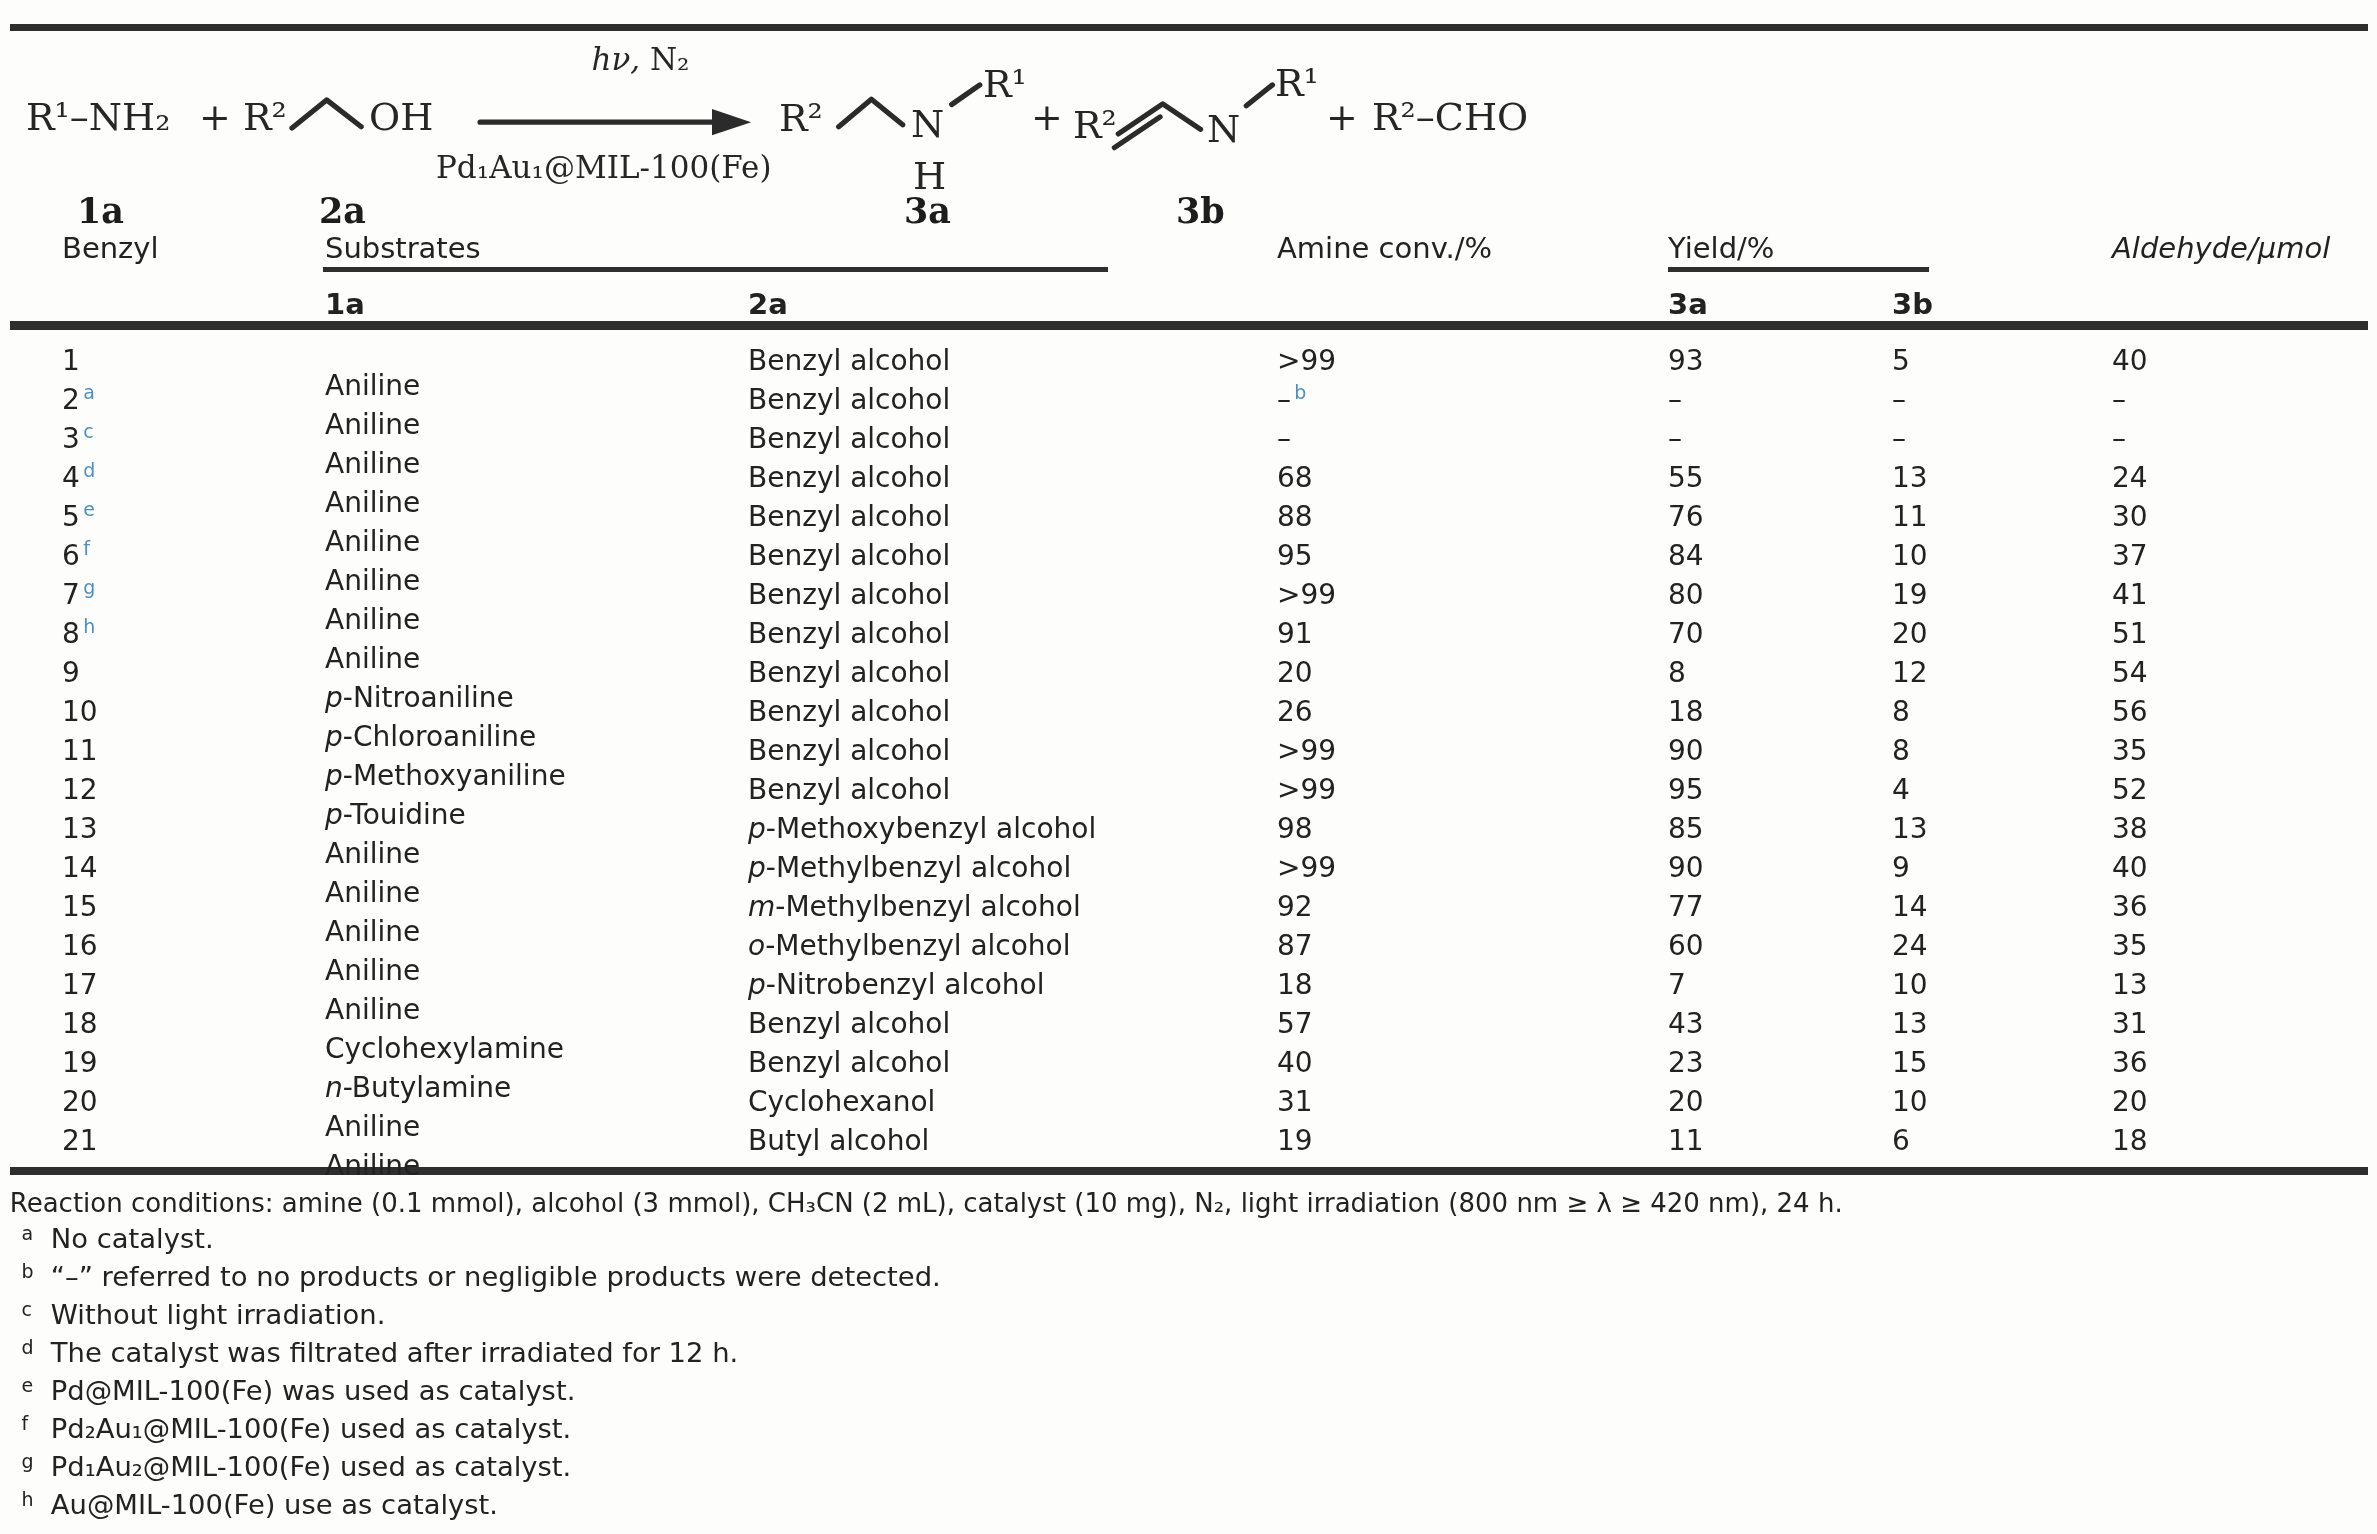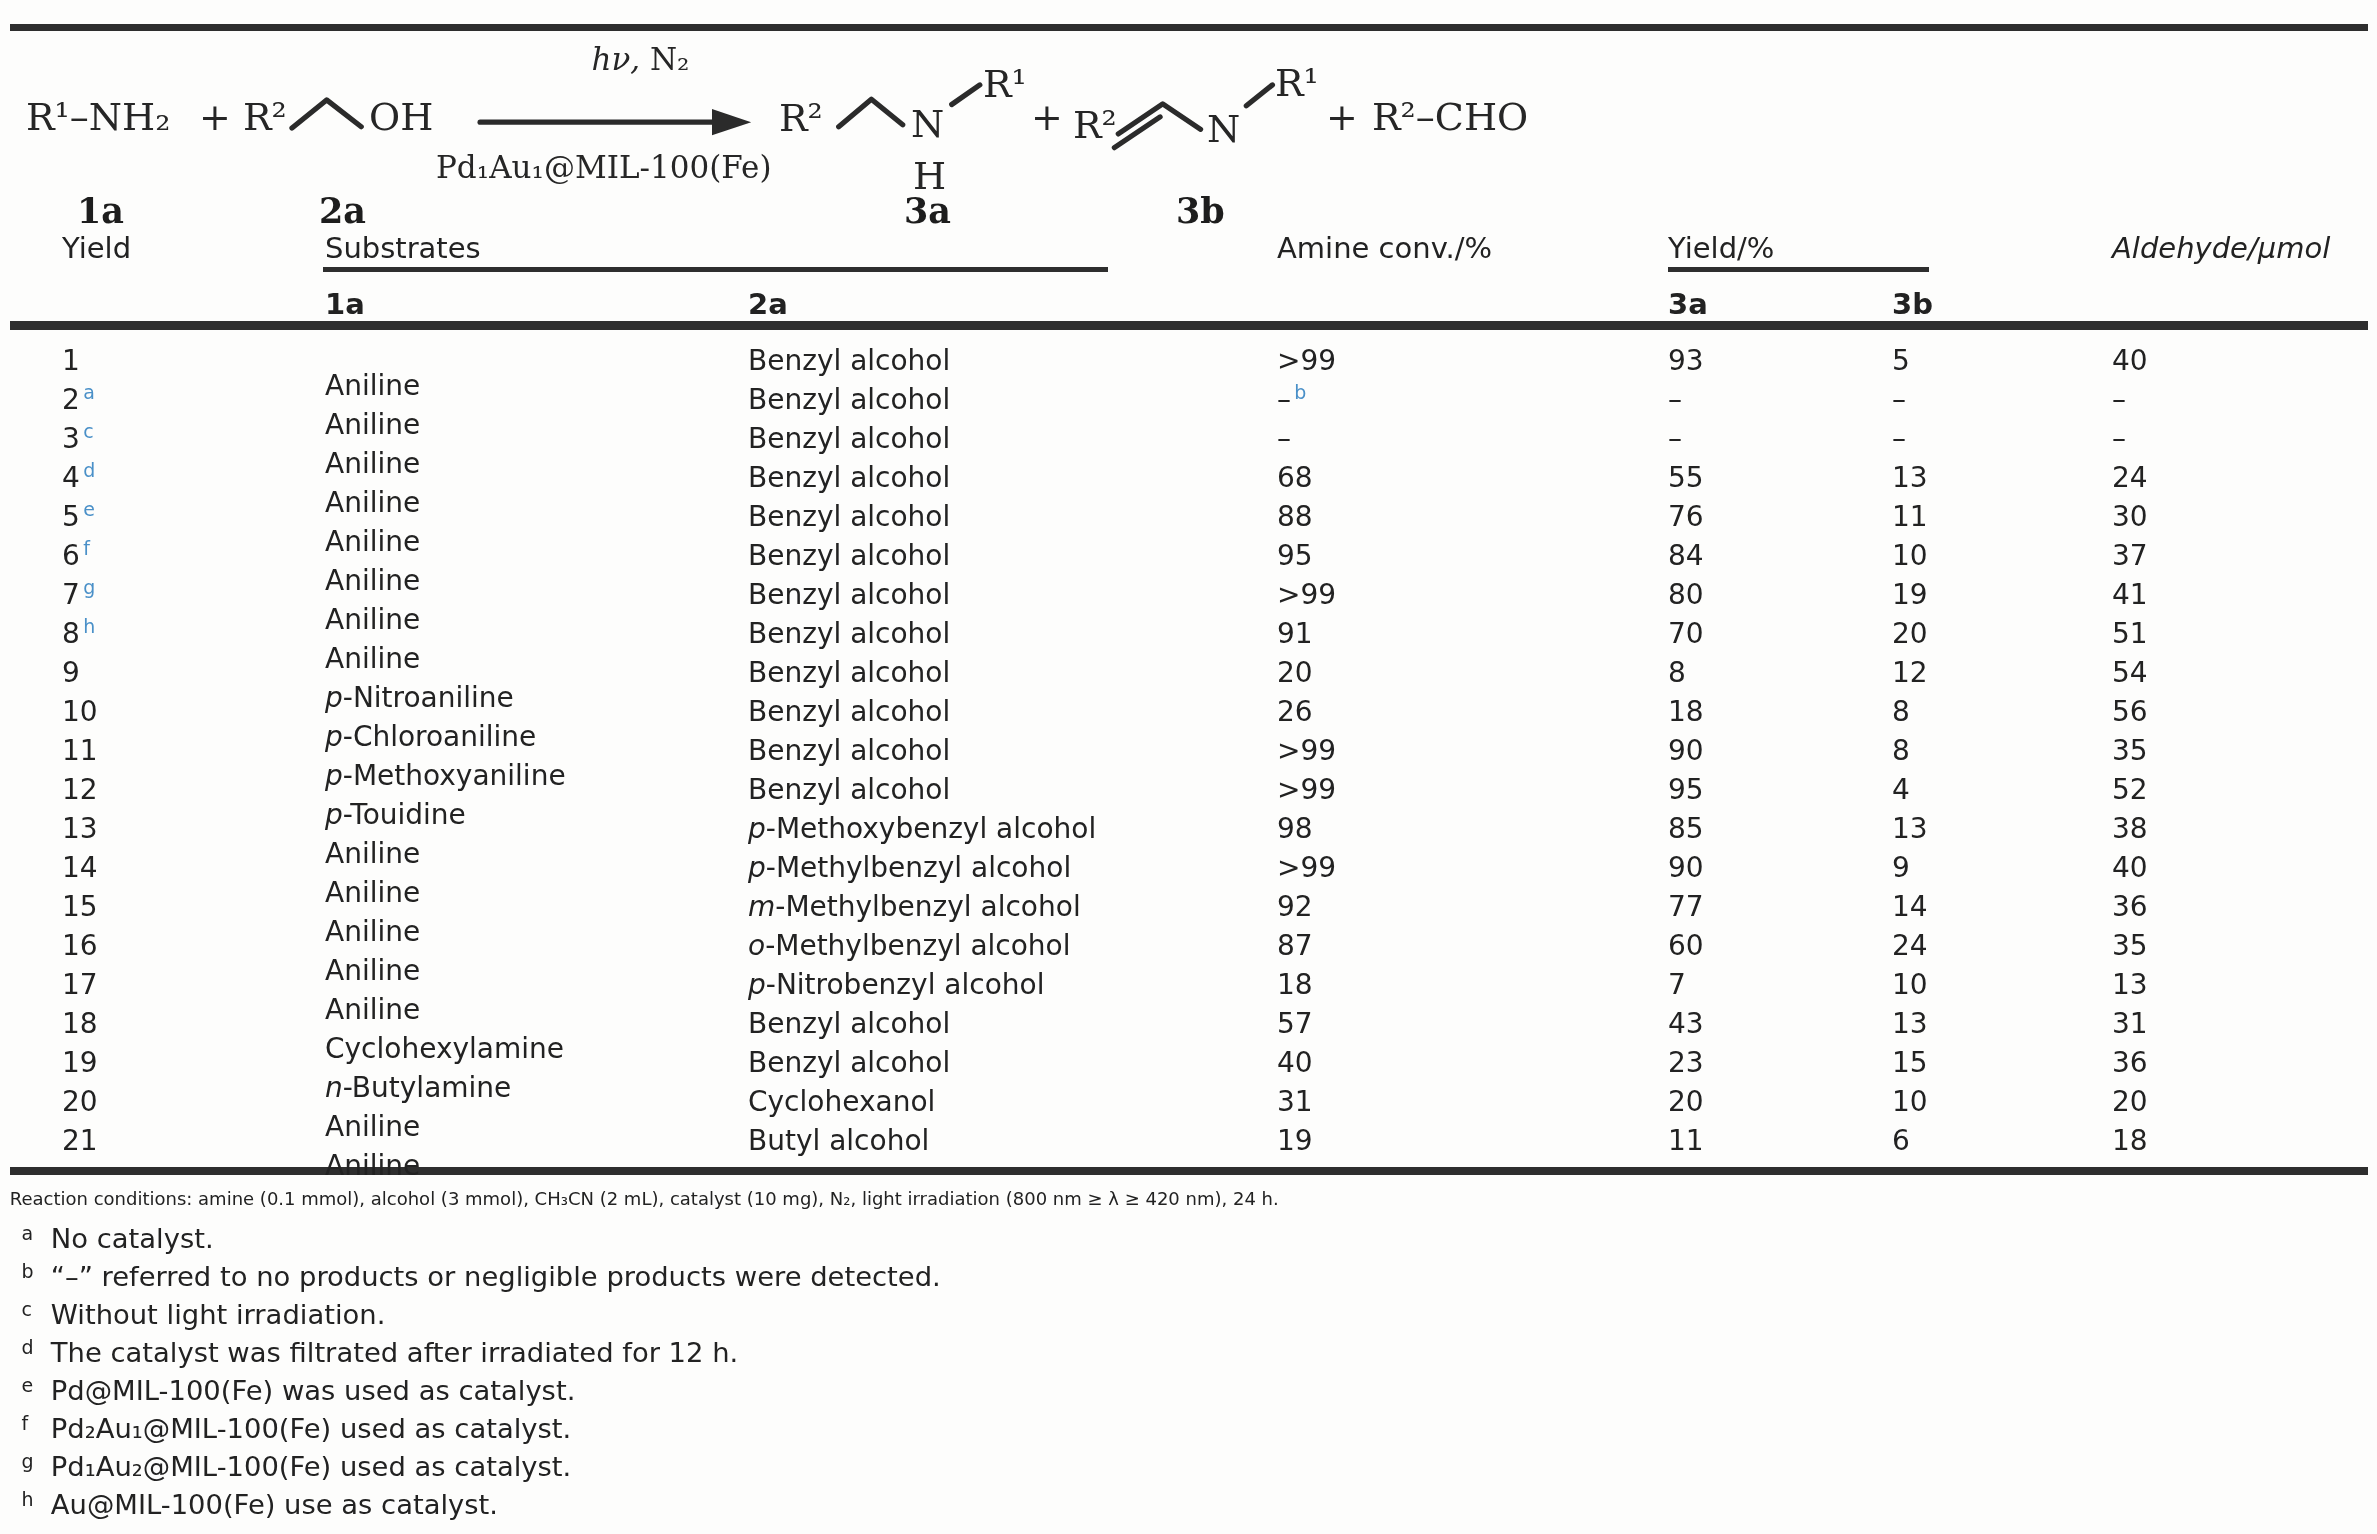--- a/index.html
+++ b/index.html
@@ -34,21 +34,21 @@
   .c{position:absolute;top:0;height:39px;line-height:39px;font-size:28px;color:#222;white-space:nowrap;}
   .col-entry{left:62px;}
   .col-amine{left:325px;margin-top:25px;}
   .col-alcohol{left:748px;}
   .col-conv{left:1277px;}
   .col-y3a{left:1668px;}
   .col-y3b{left:1892px;}
   .col-ald{left:2112px;}
   sup.bsup{color:#4a90c8;font-size:19px;line-height:0;vertical-align:super;margin-left:3.3px;}
   
-  .fn-cond{left:9.8px;top:1188px;font-size:18px;line-height:1.2;color:#222;}
+  .fn-cond{left:9.8px;top:1188px;font-size:26px;line-height:1.2;color:#222;}
   #fn-items{position:absolute;left:9.8px;top:1220px;width:2352px;}
   .fn{position:relative;height:38px;line-height:38px;font-size:27.4px;color:#222;white-space:nowrap;padding-left:41px;}
   .fn sup{position:absolute;left:11.8px;top:3.9px;font-size:19px;line-height:1;color:#222;}
   svg{display:block;}
 </style>
 </head>
 <body>
 
 <div id="page">
 
@@ -91,21 +91,21 @@
   <span class="abs sch" style="left:1207px;top:110px;">N</span>
   <span class="abs sch" style="left:1275px;top:64px;">R¹</span>
   <span class="abs sch" style="left:1326px;top:98px;">+</span>
   <span class="abs sch" style="left:1372px;top:98px;">R²–CHO</span>
 
   <span class="abs sch-label" style="left:77px;top:193px;">1a</span>
   <span class="abs sch-label" style="left:319px;top:193px;">2a</span>
   <span class="abs sch-label" style="left:904px;top:193px;">3a</span>
   <span class="abs sch-label" style="left:1176px;top:193px;">3b</span>
 
-  <span class="abs th" style="left:62px;top:234px;">Yield</span>
+  <span class="abs th" style="left:62px;top:234px;">Benzyl</span>
   <span class="abs th" style="left:325px;top:234px;">Substrates</span>
   <span class="abs th" style="left:1277px;top:234px;">Amine conv./%</span>
   <span class="abs th" style="left:1668px;top:234px;">Yield/%</span>
   <span class="abs th" style="left:2112px;top:234px;font-style:italic;">Aldehyde/μmol</span>
   <span class="abs th thb" style="left:325px;top:290px;">1a</span>
   <span class="abs th thb" style="left:748px;top:290px;">2a</span>
   <span class="abs th thb" style="left:1668px;top:290px;">3a</span>
   <span class="abs th thb" style="left:1892px;top:290px;">3b</span>
 
   <div id="rows">

